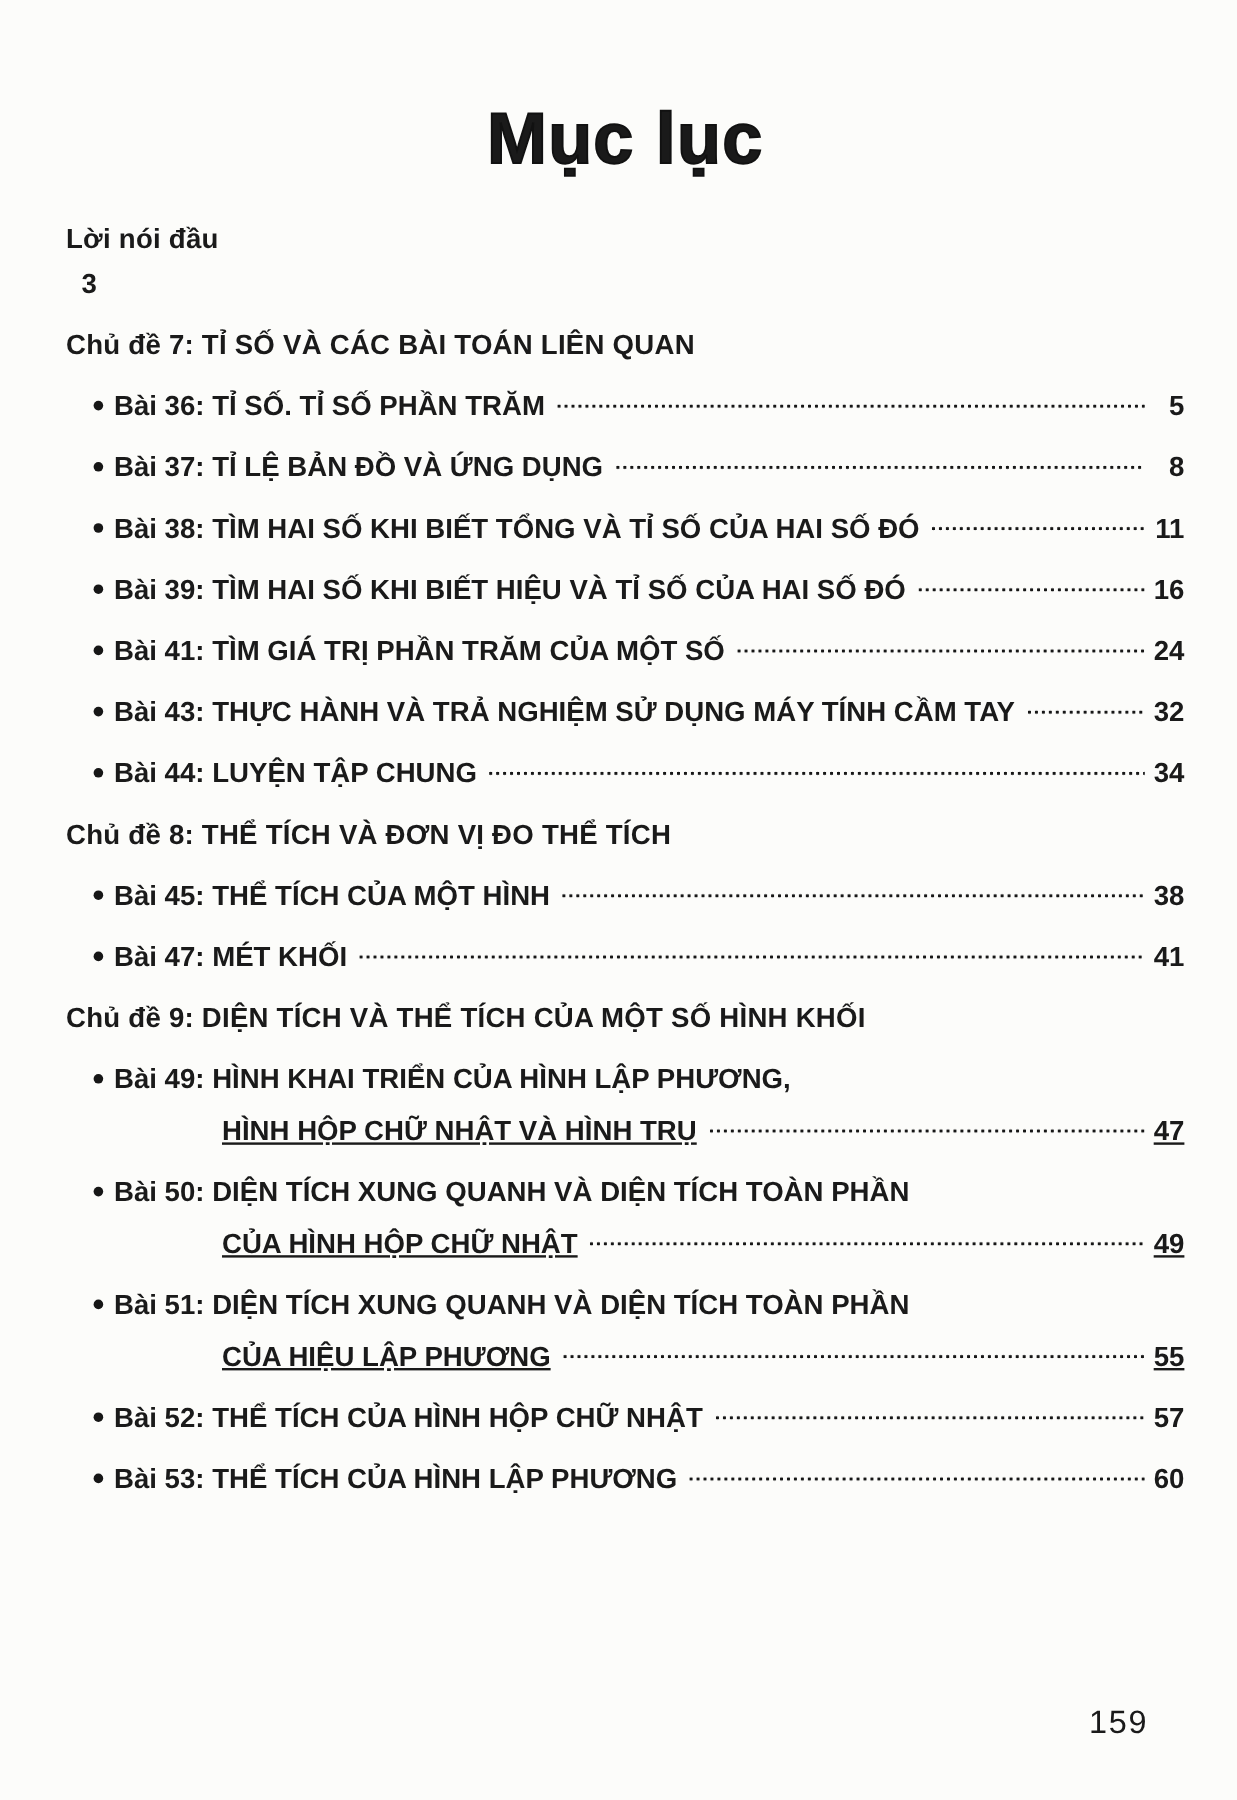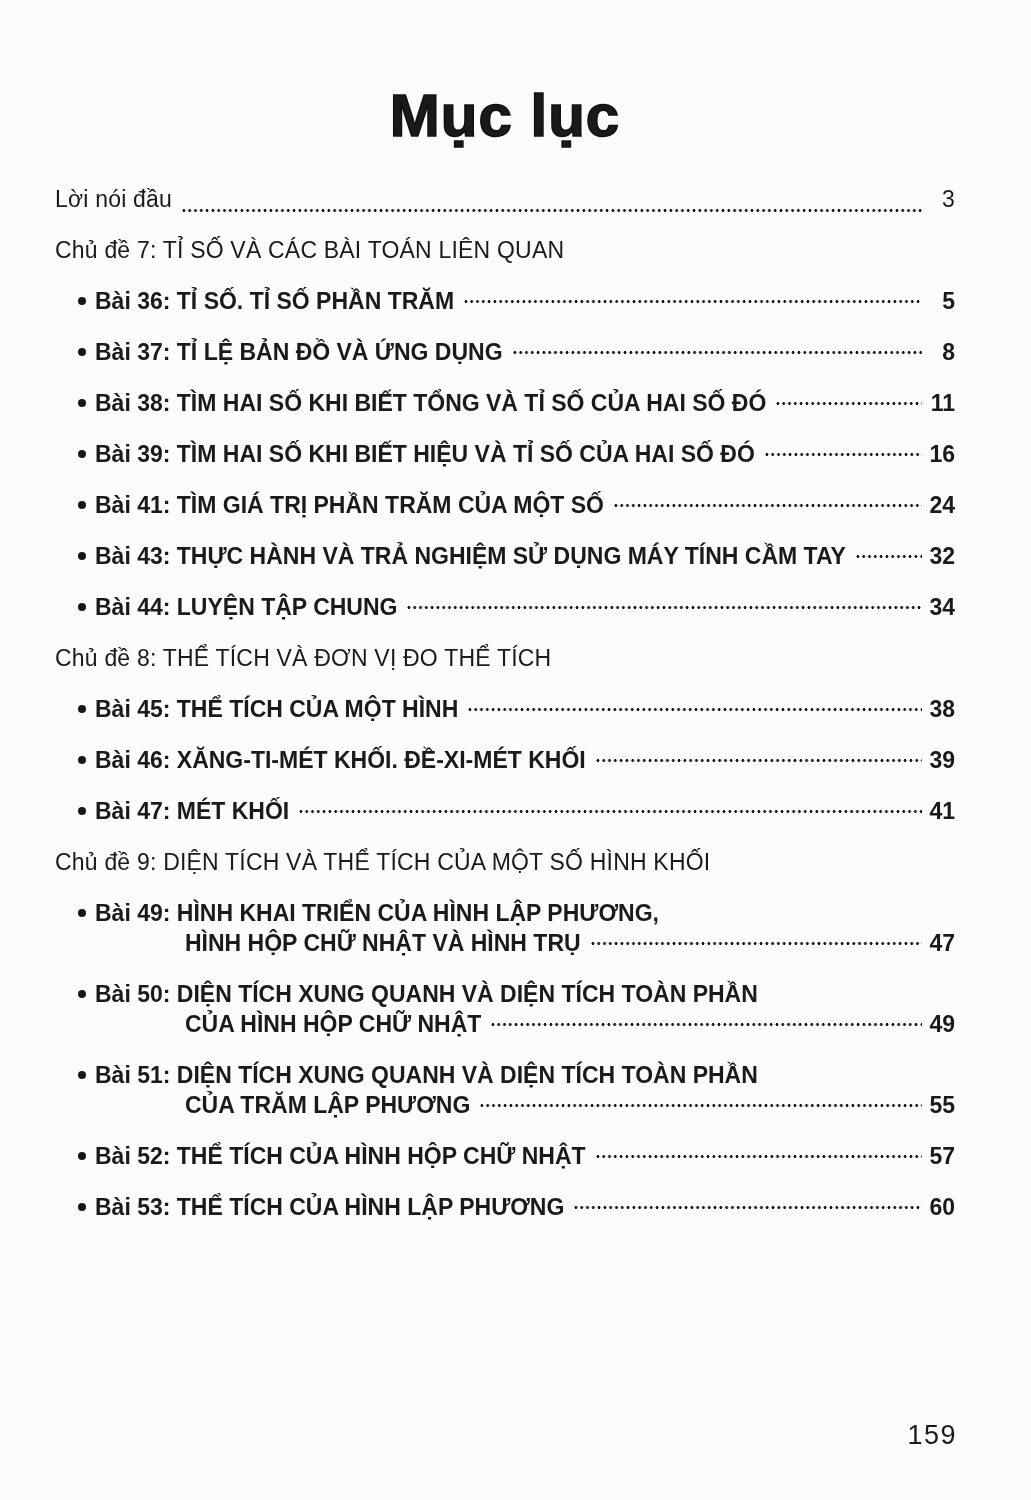--- a/index.html
+++ b/index.html
@@ -12,39 +12,40 @@
     background: #fbfbf8;
     font-family: "Liberation Sans", sans-serif;
     color: #1a1a1a;
     position: relative;
     overflow: hidden;
   }
   .page {
     position: absolute;
     inset: 0;
     box-sizing: border-box;
-    padding: 78px 76px 0 55px;
+    padding: 78px 44px 0 55px;
     background: #fcfcfa;
   }
   .title {
     margin: 0 0 30px 0;
     text-align: center;
     font-size: 60px;
     line-height: 76px;
     font-weight: bold;
     letter-spacing: 1px;
     -webkit-text-stroke: 1.6px #111;
   }
   .row {
     display: flex;
-    align-items: flex-end;
+    align-items: flex-start;
     line-height: 30px;
     margin-bottom: 21px;
     font-size: 23px;
-    font-weight: normal;
+    font-weight: bold;
+    flex-direction: column;
   }
   .heading-row {
     letter-spacing: 0.2px;
   }
   .entry {
     display: flex;
     margin-bottom: 21px;
     font-size: 23px;
     font-weight: bold;
   }
@@ -60,21 +61,23 @@
     flex: 1;
     min-width: 0;
     margin-left: 9px;
   }
   .line {
     display: flex;
     align-items: center;
     line-height: 30px;
   }
   .line.cont {
+    margin-top: 13px;
     padding-left: 90px;
+    text-decoration: underline;
   }
   .lbl {
     white-space: nowrap;
   }
   .leader {
     flex: 1 1 auto;
     height: 7px;
     margin: 0 7px 0 9px;
     background-image: radial-gradient(circle, #161616 1.3px, rgba(0,0,0,0) 1.6px);
     background-size: 5.8px 7px;
@@ -201,30 +204,20 @@
       <span class="bullet"></span>
       <div class="lines">
           <div class="line">
         <span class="lbl">Bài 45: THỂ TÍCH CỦA MỘT HÌNH</span>
         <span class="leader"></span>
         <span class="pg">38</span>
       </div>
         </div>
     </div>
 
-    <div class="entry">
-      <span class="bullet"></span>
-      <div class="lines">
-          <div class="line">
-        <span class="lbl">Bài 46: XĂNG-TI-MÉT KHỐI. ĐỀ-XI-MÉT KHỐI</span>
-        <span class="leader"></span>
-        <span class="pg">39</span>
-      </div>
-        </div>
-    </div>
 
     <div class="entry">
       <span class="bullet"></span>
       <div class="lines">
           <div class="line">
         <span class="lbl">Bài 47: MÉT KHỐI</span>
         <span class="leader"></span>
         <span class="pg">41</span>
       </div>
         </div>
@@ -263,21 +256,21 @@
       </div>
     </div>
 
     <div class="entry">
       <span class="bullet"></span>
       <div class="lines">
         <div class="line">
           <span class="lbl">Bài 51: DIỆN TÍCH XUNG QUANH VÀ DIỆN TÍCH TOÀN PHẦN</span>
         </div>
         <div class="line cont">
-          <span class="lbl">CỦA TRĂM LẬP PHƯƠNG</span>
+          <span class="lbl">CỦA HIỆU LẬP PHƯƠNG</span>
           <span class="leader"></span>
           <span class="pg">55</span>
         </div>
       </div>
     </div>
 
     <div class="entry">
       <span class="bullet"></span>
       <div class="lines">
           <div class="line">

